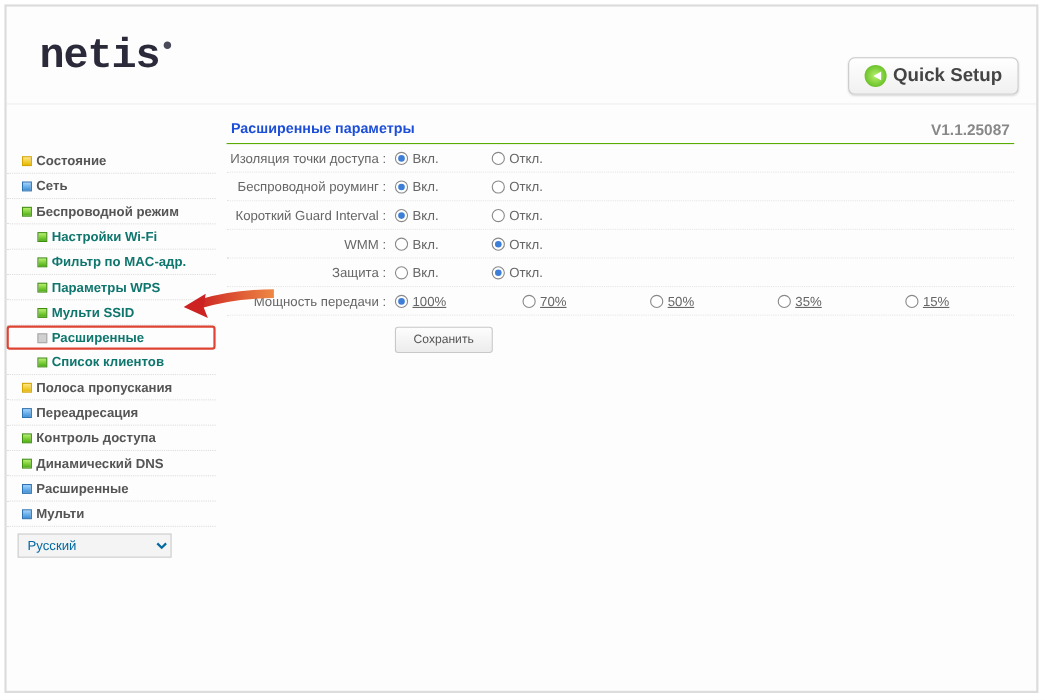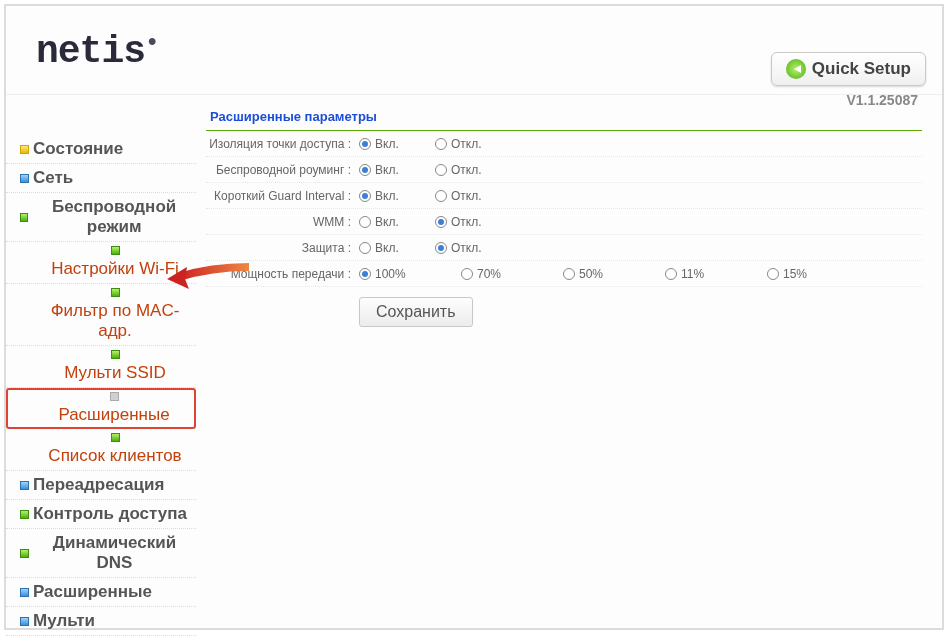--- a/index.html
+++ b/index.html
@@ -56,58 +56,57 @@
   background: radial-gradient(#b6f06a,#4caf10);
   position: relative;
 }
 .quick-setup .qicon::after{
   content:""; position:absolute; left:4px; top:6px;
   border: 4px solid transparent;
   border-right: 7px solid #fff;
 }
 .version {
   position: absolute;
-  top: 86px; right: 24px;
+  top: 104px; right: 24px;
   color: #888;
   font-size: 14px;
   font-weight: bold;
 }
 .main {
   display: flex;
   height: calc(100% - 66px);
 }
 .sidebar {
   width: 190px;
   padding: 40px 0 0 0;
 }
 .menu-item, .menu-sub {
   display: flex;
   align-items: center;
   gap: 4px;
   padding: 4px 0 4px 14px;
   color: #555;
-  font-size: 17px;
+  font-size: 12px;
   font-weight: bold;
   border-bottom: 1px dotted #ddd;
   cursor: pointer;
   text-align: center;
 }
 .menu-item .bullet, .menu-sub .bullet {
   width: 9px; height: 9px;
   display: inline-block;
 }
 .b-yellow { background: linear-gradient(#ffe680,#e6b800); border:1px solid #d4a400;}
 .b-blue { background: linear-gradient(#9fd3ff,#3d8fd6); border:1px solid #2d72b0;}
 .b-green { background: linear-gradient(#b6f06a,#4caf10); border:1px solid #3e8e0e;}
 .b-grey { background: #d0d0d0; border:1px solid #aaa;}
 .menu-sub {
-  font-weight: normal;
+  font-weight: bold;
   padding-left: 28px;
-  color: #c2410c;
-  flex-direction: column;
+  color: #0f766e;
 }
 .menu-sub.highlighted {
   border: 2px solid #d43; border-radius: 3px;
   padding: 2px 0 2px 26px;
 }
 .lang-select {
   margin: 6px 10px 0 10px;
   width: 140px;
   background: #f4f4f4;
   border: 1px solid #ccc;
@@ -132,40 +131,40 @@
   padding: 4px 0 4px 0;
   border-bottom: 1px dotted #e6e6e6;
   min-height: 26px;
   color: #666;
 }
 .set-label {
   width: 145px;
   text-align: right;
   margin-right: 8px;
 }
-.radio-group { display: flex; gap: 18px; align-items: center;}
-.radio-wide { gap: 32px; }
+.radio-group { display: flex; gap: 30px; align-items: center;}
+.radio-wide { gap: 46px; text-decoration: underline; }
 .radio-opt { display: inline-flex; align-items: center; gap: 4px; width: 58px; cursor:pointer;}
 .radio-wide .radio-opt { width: 70px; }
 .radio {
   width: 12px; height: 12px; border-radius: 50%;
   border: 1px solid #888; background: #fff;
   display: inline-block; position: relative;
 }
 .radio.checked::after {
   content:""; position:absolute; left:2px; top:2px;
   width:6px; height:6px; border-radius:50%;
   background:#3d7ed6;
 }
 .save-btn {
   margin: 10px 0 0 153px;
   border: 1px solid #c8c8c8;
   background: linear-gradient(#fdfdfd,#ececec);
   padding: 5px 16px;
-  font-size: 16px;
+  font-size: 11px;
   color: #555;
   border-radius: 3px;
   cursor: pointer;
 }
 .arrow {
   position: absolute;
   left: 155px; top: 255px;
   width: 90px; height: 30px;
   pointer-events: none;
 }
@@ -197,28 +196,34 @@
           <span class="bullet b-green"></span>
           <span>Беспроводной режим</span>
         </div><div class="menu-sub">
           <span class="bullet b-green"></span>
           <span>Настройки Wi-Fi</span>
         </div><div class="menu-sub">
           <span class="bullet b-green"></span>
           <span>Фильтр по MAC-адр.</span>
         </div><div class="menu-sub">
           <span class="bullet b-green"></span>
+          <span>Параметры WPS</span>
+        </div><div class="menu-sub">
+          <span class="bullet b-green"></span>
           <span>Мульти SSID</span>
         </div><div class="menu-sub highlighted">
           <span class="bullet b-grey"></span>
           <span>Расширенные</span>
         </div><div class="menu-sub">
           <span class="bullet b-green"></span>
           <span>Список клиентов</span>
         </div><div class="menu-item">
+          <span class="bullet b-yellow"></span>
+          <span>Полоса пропускания</span>
+        </div><div class="menu-item">
           <span class="bullet b-blue"></span>
           <span>Переадресация</span>
         </div><div class="menu-item">
           <span class="bullet b-green"></span>
           <span>Контроль доступа</span>
         </div><div class="menu-item">
           <span class="bullet b-green"></span>
           <span>Динамический DNS</span>
         </div><div class="menu-item">
           <span class="bullet b-blue"></span>
@@ -306,21 +311,21 @@
               <span class="radio-opt">
                 <span class="radio "></span>
                 <span>70%</span>
               </span>
               <span class="radio-opt">
                 <span class="radio "></span>
                 <span>50%</span>
               </span>
               <span class="radio-opt">
                 <span class="radio "></span>
-                <span>11%</span>
+                <span>35%</span>
               </span>
               <span class="radio-opt">
                 <span class="radio "></span>
                 <span>15%</span>
               </span>
             </div>
           </div>
         </div>
       <button class="save-btn">Сохранить</button>
     </div>

